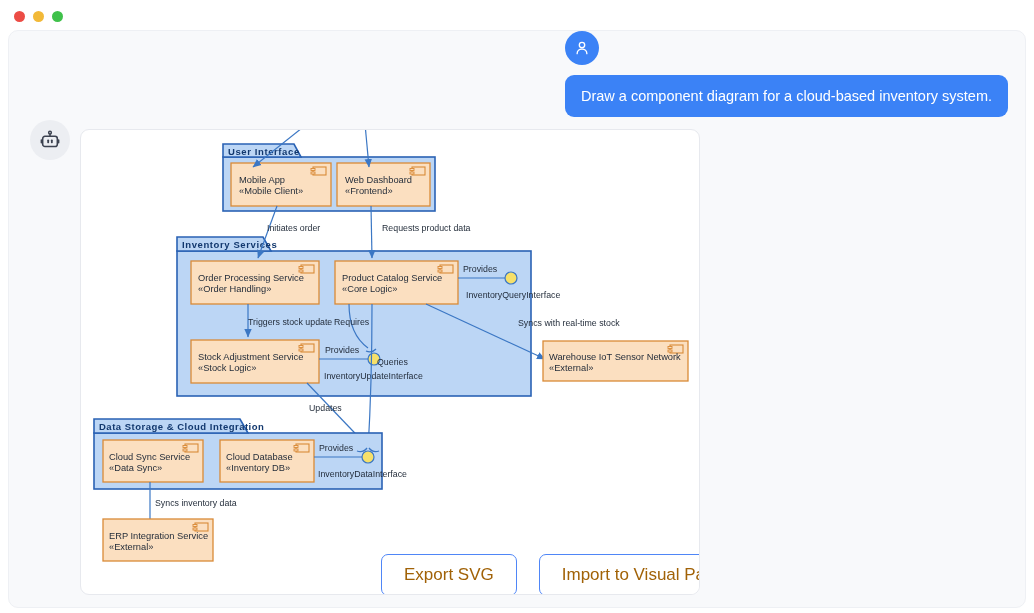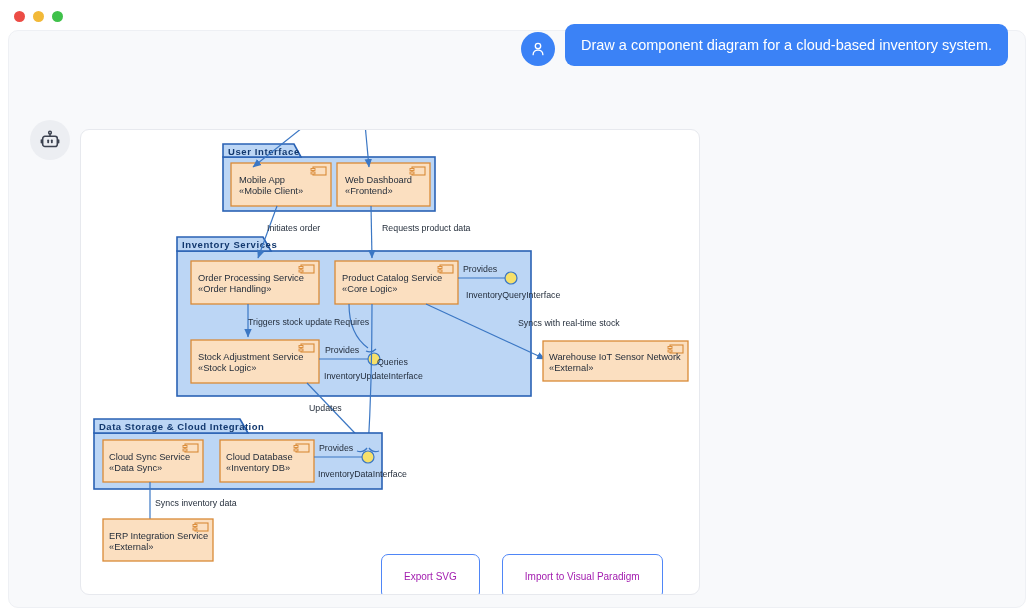--- a/index.html
+++ b/index.html
@@ -32,21 +32,21 @@
     position: absolute; left: 8px; top: 30px;
     width: 1018px; height: 578px;
     background: #f8f9fb;
     border-radius: 10px;
     border: 1px solid #eef0f4;
   }
 
   
   .user-row {
     position: absolute; right: 26px; top: 24px;
-    display: flex; align-items: center; gap: 10px;
+    display: flex; align-items: flex-start; gap: 10px; flex-direction: column;
   }
   .user-avatar {
     width: 34px; height: 34px; border-radius: 50%;
     background: #3b82f6;
     display: flex; align-items: center; justify-content: center;
     flex: none; margin-top: 7px;
   }
   .user-bubble {
     background: #3b82f6;
     color: #ffffff;
@@ -76,26 +76,26 @@
   }
   .diagram-svg { position: absolute; left: 0; top: 0; }
 
   
   .actions {
     position: absolute; left: 300px; top: 424px;
     display: flex; gap: 22px;
   }
   .act-btn {
     border: 1px solid #4f86f7;
-    color: #a21caf;
+    color: #a16207;
     background: #ffffff;
     border-radius: 7px;
-    font-size: 10px;
+    font-size: 17px;
     font-family: "Liberation Sans", sans-serif;
-    padding: 16px 22px;
+    padding: 10px 22px;
     cursor: pointer;
     white-space: nowrap;
   }
 </style>
 </head>
 <body>
 
 <div class="app-window">
 
   <div class="titlebar">

